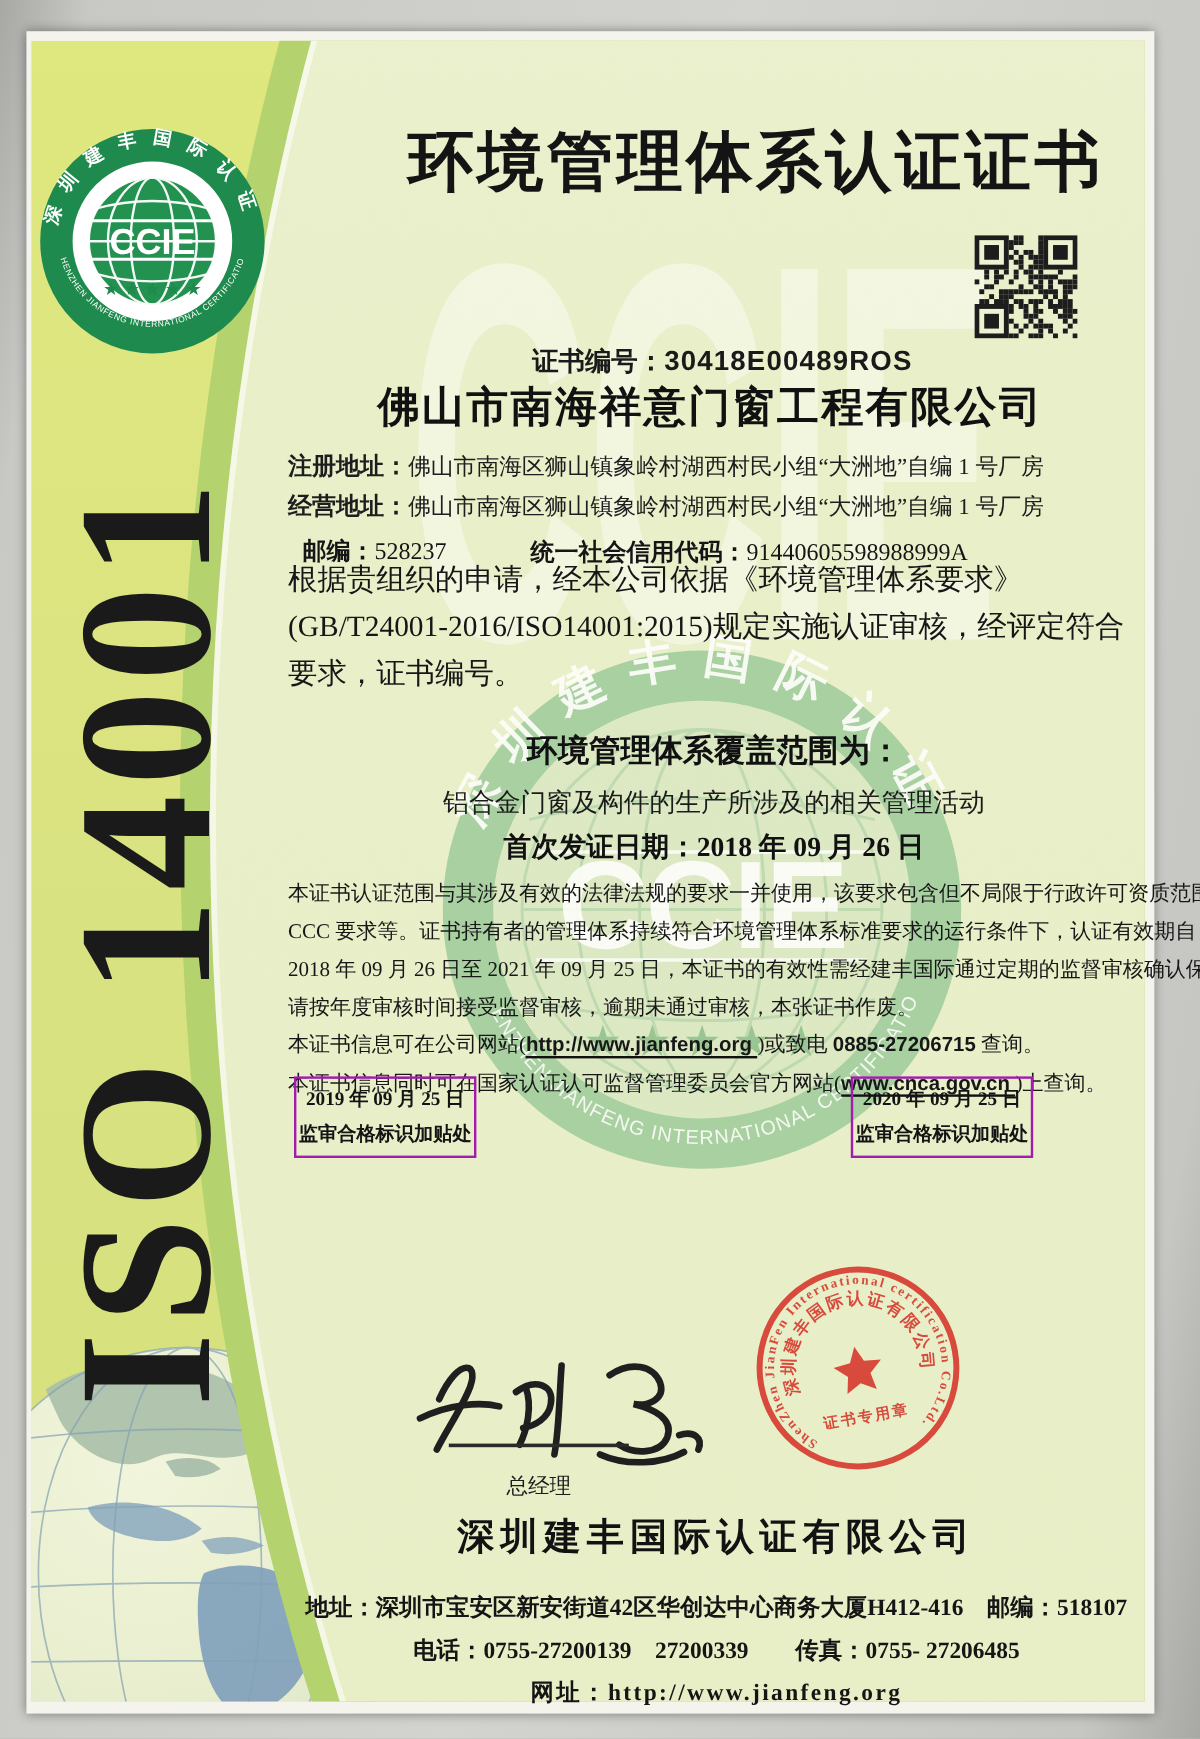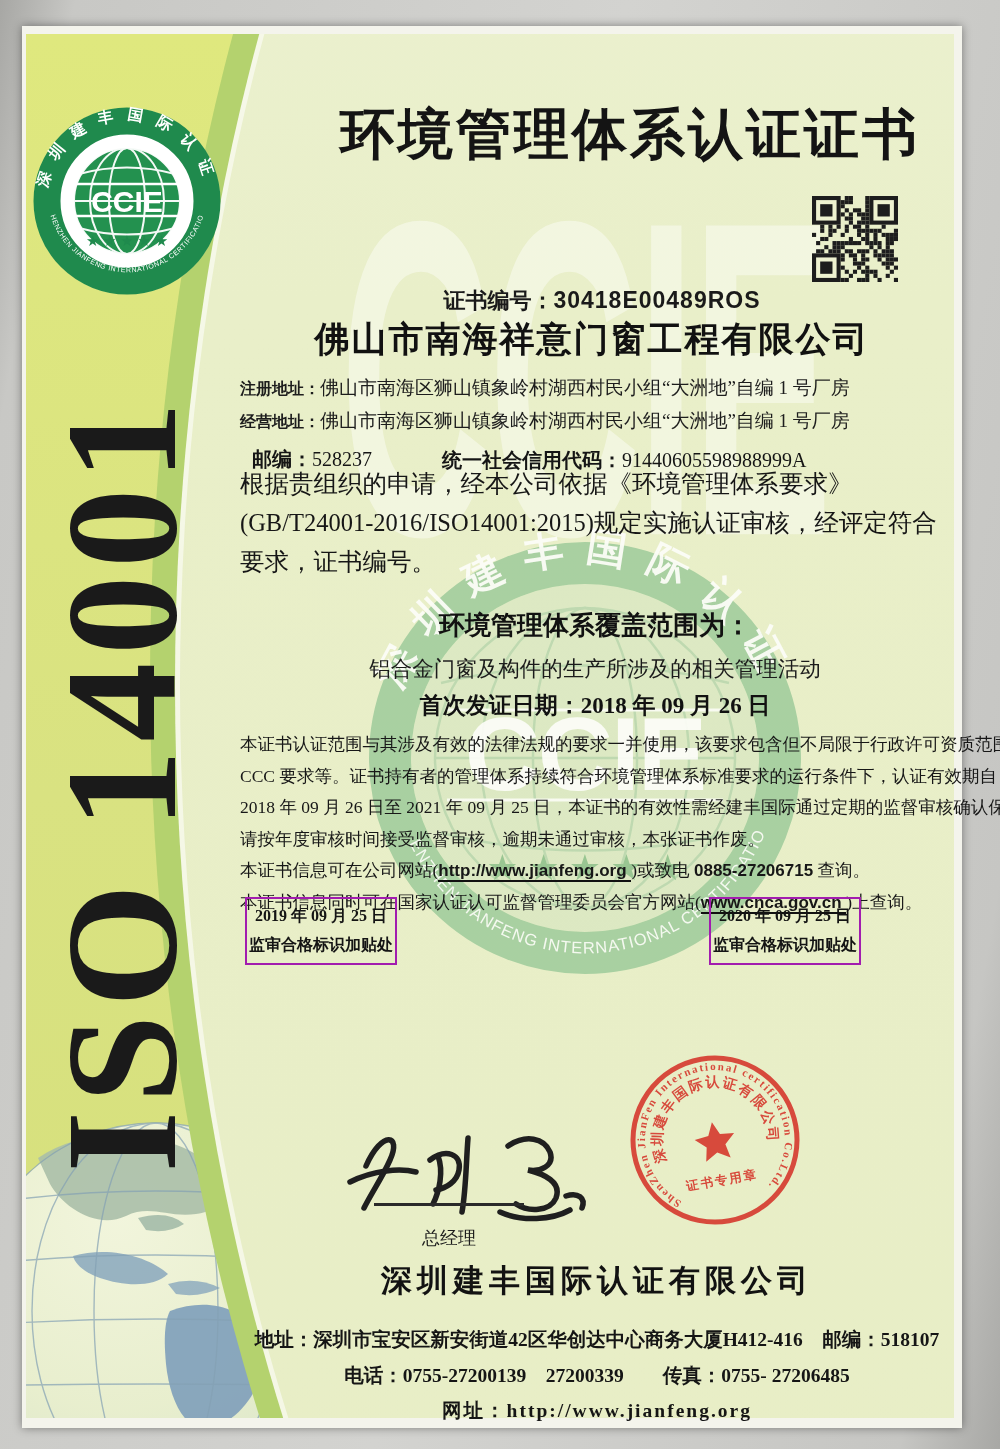--- a/index.html
+++ b/index.html
@@ -22,21 +22,21 @@
     align-items:center;justify-content:center;transform:rotate(-90deg);
     font:600 158px "Liberation Serif",serif;letter-spacing:8px;color:#1a1a1a;white-space:nowrap;}
   .abs{position:absolute;}
   .ctr{text-align:center;}
   .title{left:278px;top:72px;width:660px;font-weight:700;font-size:55px;letter-spacing:3px;
     color:#141414;white-space:nowrap;}
   .certno{left:360px;top:228px;width:440px;font-size:22px;font-weight:700;color:#1a1a1a;white-space:nowrap;margin-top:32px;}
   .certno .num{font-family:"Liberation Sans",sans-serif;font-size:23px;letter-spacing:1px;}
   .company{left:190px;top:290px;width:760px;font-size:35px;font-weight:700;letter-spacing:2px;color:#111;}
   .addr{left:218px;font-size:19px;color:#1d1d1d;white-space:nowrap;}
-  .addr b{font-size:16px;}
+  .addr b{font-size:20px;}
   .postal{left:218px;top:420px;width:710px;font-size:20px;color:#151515;white-space:nowrap;margin-left:12px;}
   .uscc{position:absolute;left:190px;top:1px;}
   .para{left:218px;top:438px;width:716px;font-size:24.5px;line-height:39px;color:#161616;}
   .scopehead{left:218px;top:582px;width:710px;font-size:26px;font-weight:700;color:#111;}
   .scopetxt{left:218px;top:628px;width:710px;font-size:21.5px;color:#1b1b1b;}
   .firstissue{left:218px;top:664px;width:710px;font-size:23px;font-weight:700;color:#111;}
   .fine{left:218px;top:703px;width:716px;font-size:17.5px;color:#171717;}
   .fine div{height:31.5px;line-height:31.5px;white-space:nowrap;}
   .fine .u{font-family:"Liberation Sans",sans-serif;font-weight:700;font-size:17px;
     border-bottom:2px solid #111;}

